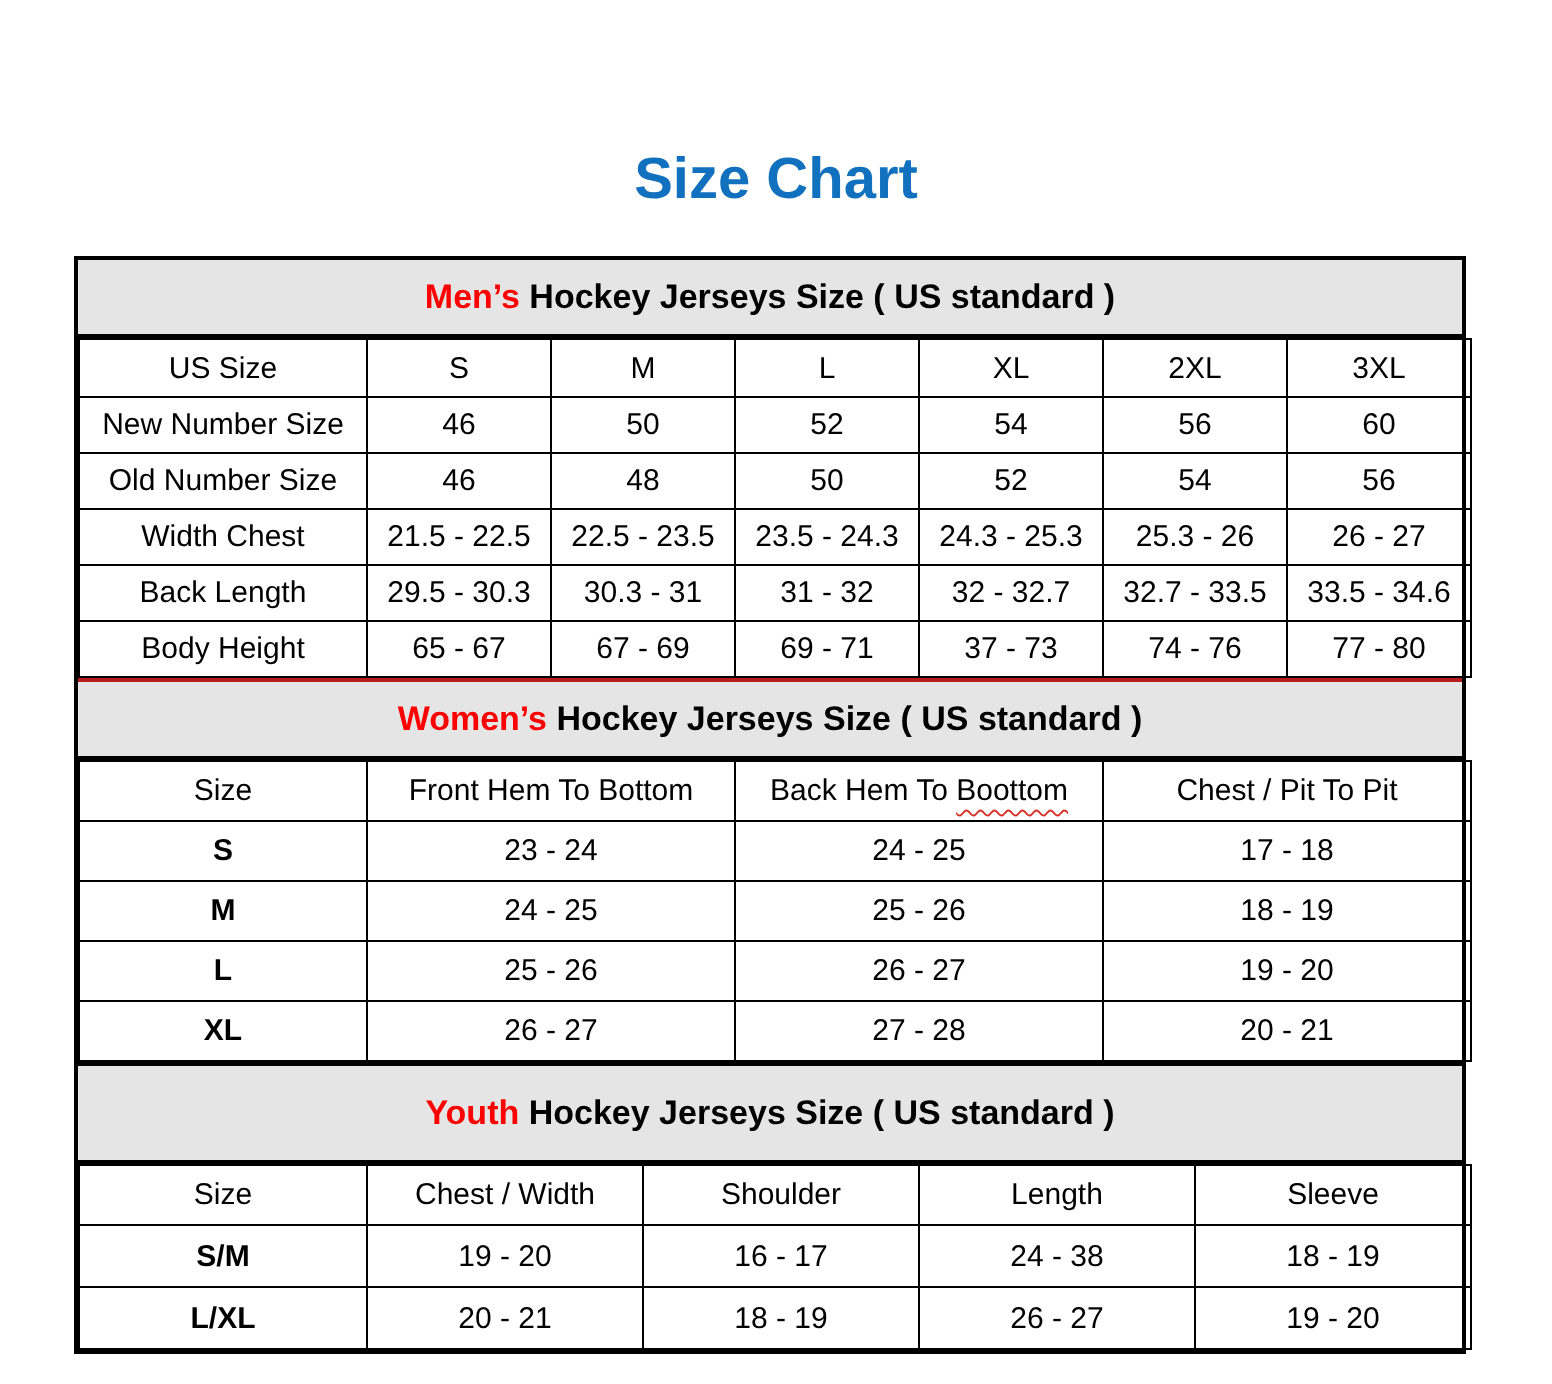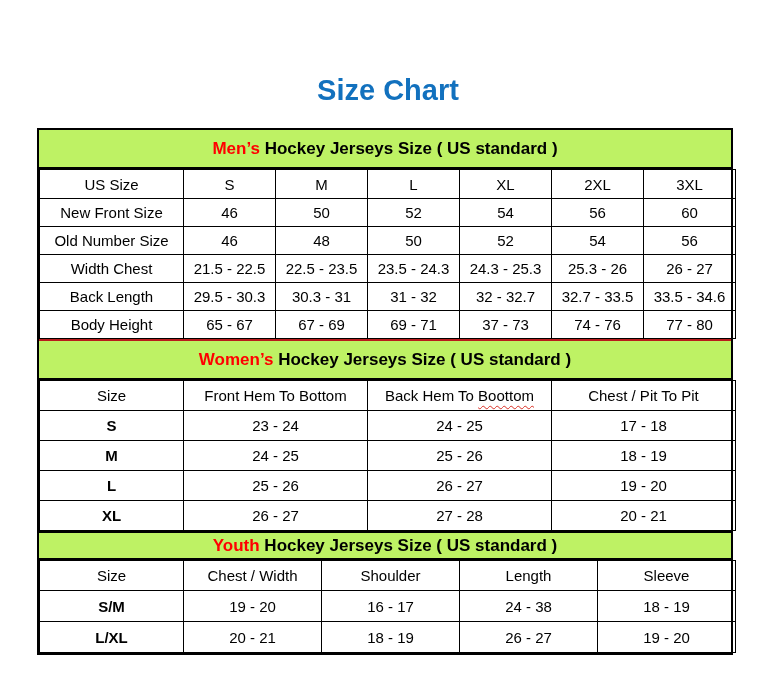--- a/index.html
+++ b/index.html
@@ -21,30 +21,30 @@
     color: #1271be;
     line-height: 32px;
   }
   .chart-wrap {
     margin: 22px 0 0 37px;
     width: 696px;
     border: 2px solid #000000;
     box-sizing: border-box;
   }
   .band {
-    background: #bef264;
+    background: #e5e5e5;
     text-align: center;
     font-weight: bold;
     font-size: 17px;
     padding: 8px 0 8px 0;
     line-height: 21px;
   }
   .band-mens { border-bottom: 2px solid #000000; }
   .band-mid  { border-top: 2px solid #b91c1c; border-bottom: 2px solid #000000; }
-  .band-youth{ border-top: 2px solid #000000; border-bottom: 2px solid #000000; padding: 2px 0; }
+  .band-youth{ border-top: 2px solid #000000; border-bottom: 2px solid #000000; padding: 13px 0; }
   .band .accent { color: #ff0000; }
   table {
     width: 100%;
     border-collapse: collapse;
     table-layout: fixed;
   }
   th, td {
     border: 1px solid #000000;
     text-align: center;
     vertical-align: middle;
@@ -96,21 +96,21 @@
           <tr>
         <th>US Size</th>
         <th>S</th>
         <th>M</th>
         <th>L</th>
         <th>XL</th>
         <th>2XL</th>
         <th>3XL</th>
       </tr>
       <tr>
-        <td>New Front Size</td>
+        <td>New Number Size</td>
         <td>46</td>
         <td>50</td>
         <td>52</td>
         <td>54</td>
         <td>56</td>
         <td>60</td>
       </tr>
       <tr>
         <td>Old Number Size</td>
         <td>46</td>

